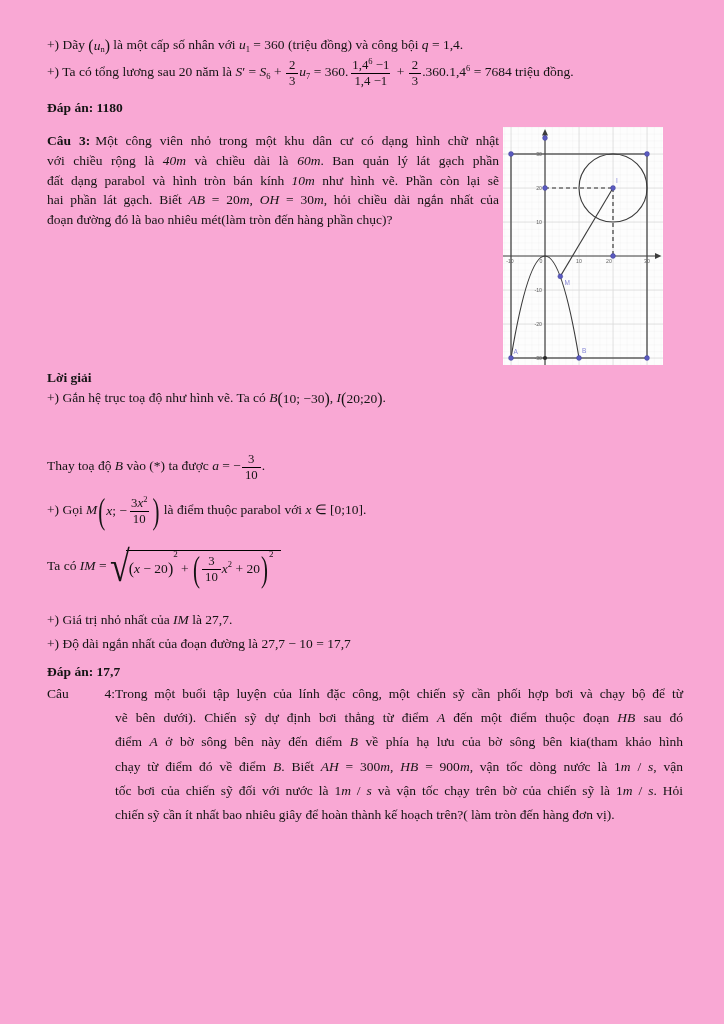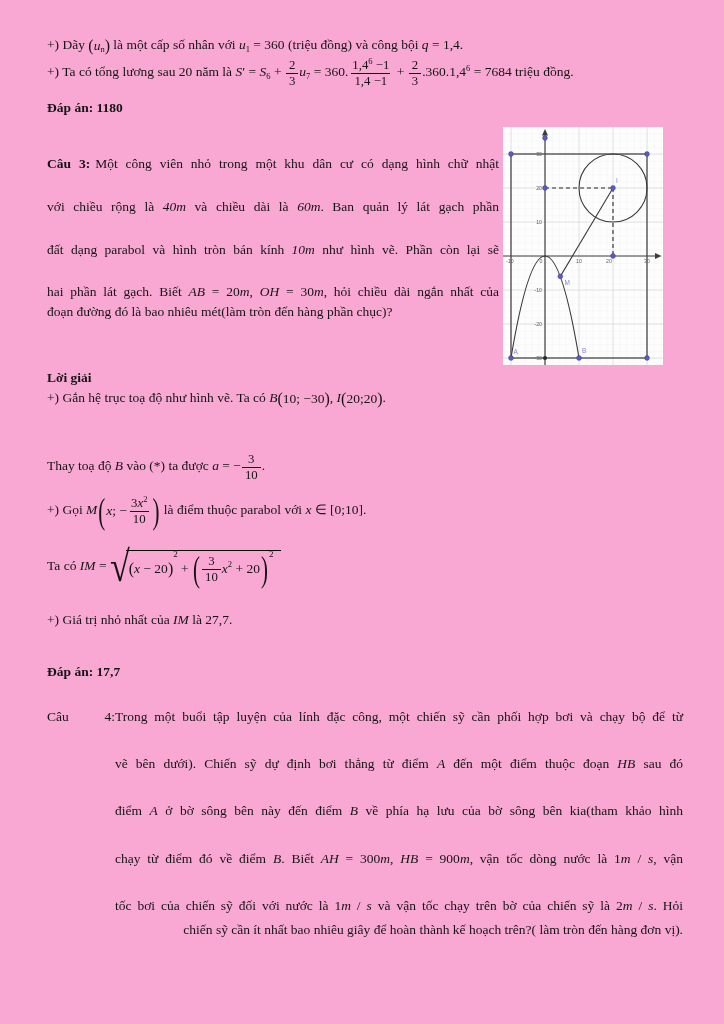--- a/index.html
+++ b/index.html
@@ -5,24 +5,24 @@
   html,body{margin:0;padding:0;background:#e9e9e9;}
   .page{position:relative;width:724px;height:1024px;background:#f9a8d4;
         font-family:"Liberation Serif",serif;font-size:13.5px;color:#141414;
         overflow:hidden;}
   .ln{position:absolute;left:47px;white-space:nowrap;}
   .bold{font-weight:bold;}
   
   .c3{width:452px;line-height:19.8px;white-space:normal;}
   .c4{width:636px;line-height:24.2px;white-space:normal;}
   .c3line,.c4line{white-space:normal;}
-  .jl{text-align:justify;text-align-last:justify;margin-top:23px;}
+  .jl{text-align:justify;text-align-last:justify;}
   .qlabel{padding-right:5px;}
   .c4label{display:inline-block;width:68px;font-weight:normal;}
-  .ind{padding-left:68px;text-align:right;}
+  .ind{padding-left:68px;}
   
   .mt{white-space:pre;}
   .mi{font-style:italic;white-space:pre;}
   .msub{font-size:8.5px;position:relative;top:3px;white-space:pre;}
   .msup{font-size:8.5px;position:relative;top:-5px;white-space:pre;}
   .supt{font-size:9px;position:relative;top:-15px;white-space:pre;}
   .mfrac{display:inline-flex;flex-direction:column;align-items:center;
          vertical-align:middle;margin:0 1px;text-align:center;font-size:12.8px;}
   .mnum{display:block;padding:0 3px;line-height:1.15;}
   .mden{display:block;padding:0 3px;line-height:1.15;border-top:1px solid #000;}
@@ -195,24 +195,25 @@
               <span class="mi">x</span>
               <span class="msup">2</span>
               <span class="mt"> + 20</span>
             </span>
             <span class="pgl">)</span>
           </span>
           <span class="supt">2</span>
         </span>
       </span></div>
   <div class="ln" style="top:612px"><span class="mt">+) Giá trị nhỏ nhất của </span><span class="mi">IM</span><span class="mt"> là 27,7.</span></div>
+  <div class="ln" style="top:636px"><span class="mt">+) Độ dài ngắn nhất của đoạn đường là 27,7 − 10 = 17,7</span></div>
   <div class="ln bold" style="top:664px">Đáp án: 17,7</div>
 
   <div class="ln c4" style="top:682px">
     <div class="c4line jl"><b class="c4label">Câu 4:</b><span><span class="mt">Trong một buổi tập luyện của lính đặc công, một chiến sỹ cần phối hợp bơi và chạy bộ để từ</span></span></div>
     <div class="c4line ind jl"><span class="mt">vẽ bên dưới). Chiến sỹ dự định bơi thẳng từ điểm </span><span class="mi">A</span><span class="mt"> đến một điểm thuộc đoạn </span><span class="mi">HB</span><span class="mt"> sau đó</span></div>
     <div class="c4line ind jl"><span class="mt">điểm </span><span class="mi">A</span><span class="mt"> ở bờ sông bên này đến điểm </span><span class="mi">B</span><span class="mt"> về phía hạ lưu của bờ sông bên kia(tham khảo hình</span></div>
     <div class="c4line ind jl"><span class="mt">chạy từ điểm đó về điểm </span><span class="mi">B</span><span class="mt">. Biết </span><span class="mi">AH</span><span class="mt"> = 300</span><span class="mi">m</span><span class="mt">, </span><span class="mi">HB</span><span class="mt"> = 900</span><span class="mi">m</span><span class="mt">, vận tốc dòng nước là 1</span><span class="mi">m</span><span class="mt"> / </span><span class="mi">s</span><span class="mt">, vận</span></div>
-    <div class="c4line ind jl"><span class="mt">tốc bơi của chiến sỹ đối với nước là 1</span><span class="mi">m</span><span class="mt"> / </span><span class="mi">s</span><span class="mt"> và vận tốc chạy trên bờ của chiến sỹ là 2</span><span class="mi">m</span><span class="mt"> / </span><span class="mi">s</span><span class="mt">. Hỏi</span></div>
+    <div class="c4line ind jl"><span class="mt">tốc bơi của chiến sỹ đối với nước là 1</span><span class="mi">m</span><span class="mt"> / </span><span class="mi">s</span><span class="mt"> và vận tốc chạy trên bờ của chiến sỹ là 1</span><span class="mi">m</span><span class="mt"> / </span><span class="mi">s</span><span class="mt">. Hỏi</span></div>
     <div class="c4line ind"><span class="mt">chiến sỹ cần ít nhất bao nhiêu giây để hoàn thành kế hoạch trên?( làm tròn đến hàng đơn vị).</span></div>
   </div>
 
 </div>
 
 </body></html>

